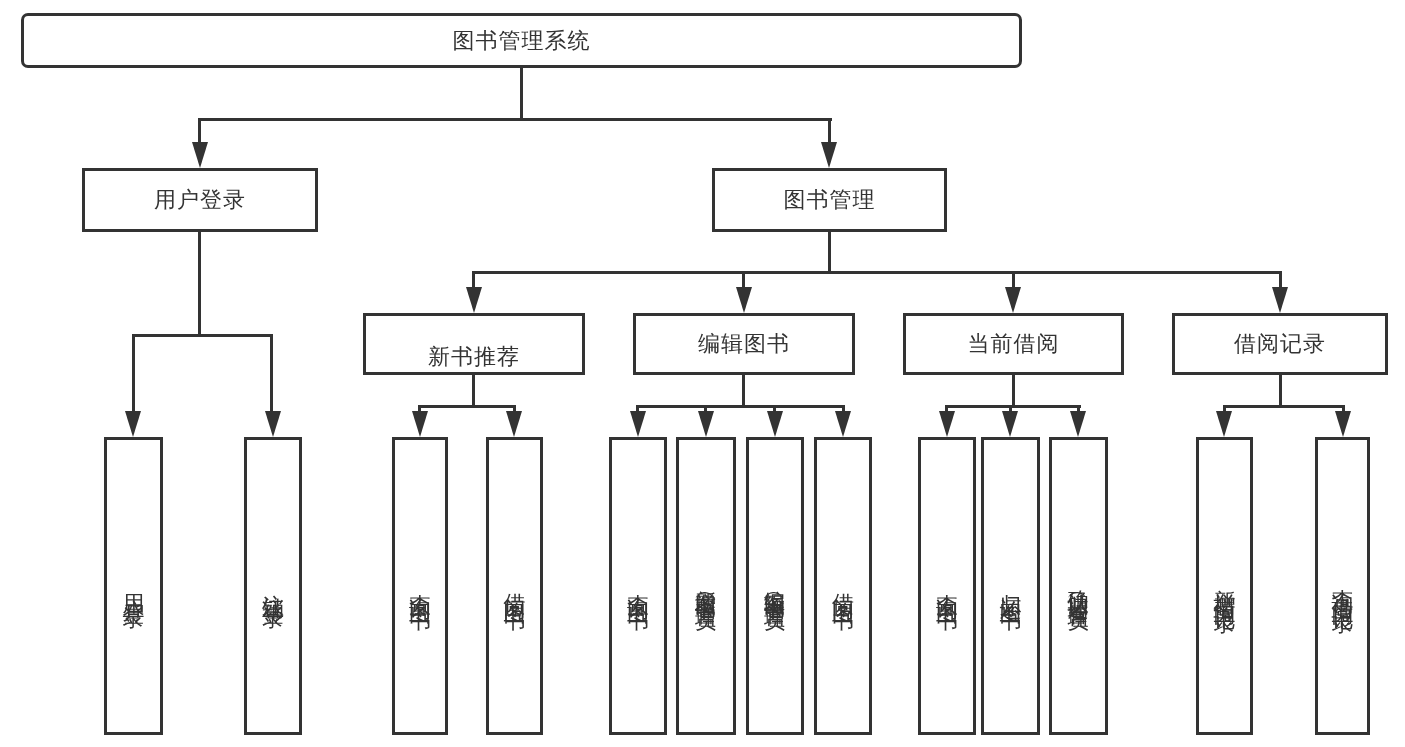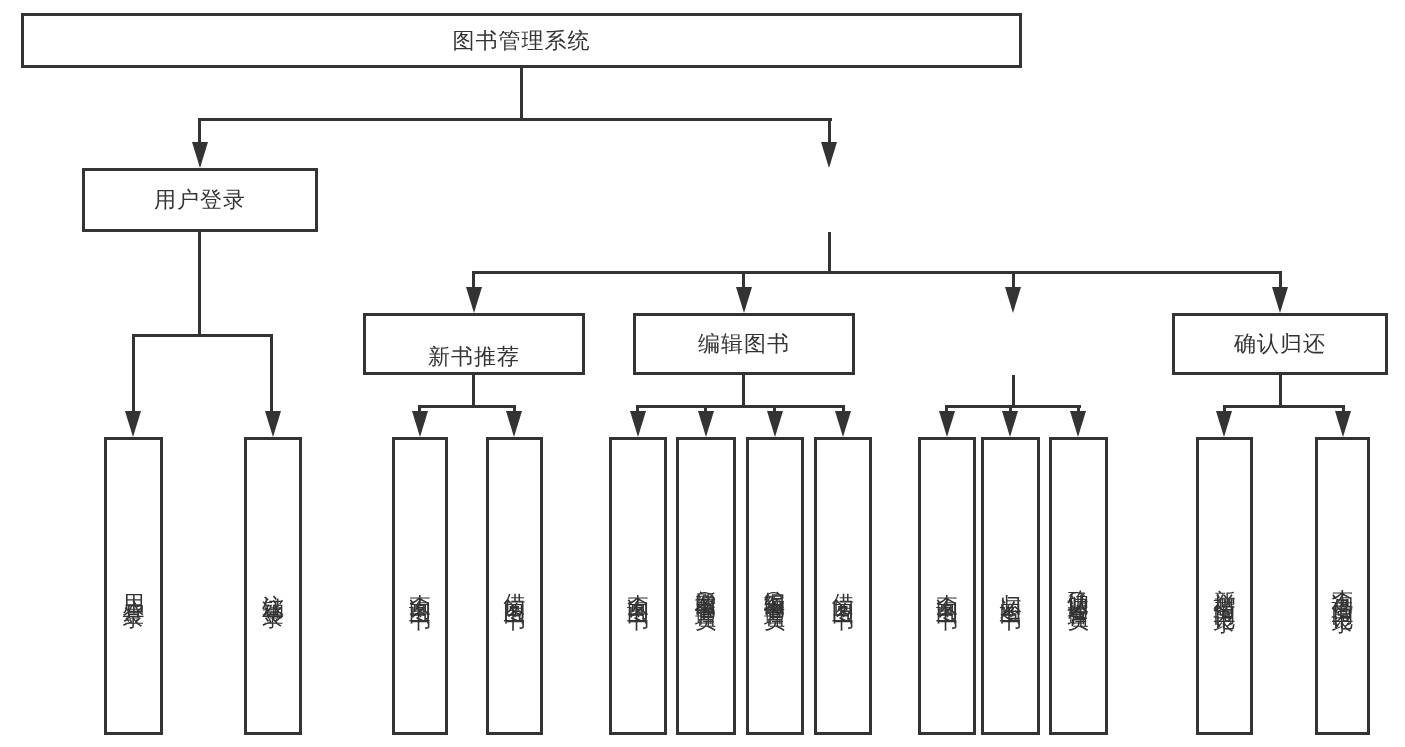--- a/index.html
+++ b/index.html
@@ -26,33 +26,36 @@
   .watermark{
     position:absolute;left:1184px;top:714px;font-size:19px;color:#b4b4b4;
     letter-spacing:1px;white-space:nowrap;
   }
 </style>
 </head>
 <body>
 
 <div class="canvas">
 
-  <div class="box" style="left:21px;top:13px;width:1001px;height:55px;">
+  <div class="box" style="left:21px;top:13px;width:1001px;height:55px;border-radius:7px;">
     <span class="hlabel">图书管理系统</span>
   </div>
 
   <div class="line" style="left:520px;top:68px;width:3px;height:52px;"></div>
   <div class="line" style="left:198px;top:118px;width:634px;height:3px;"></div>
   <div class="line" style="left:198px;top:118px;width:3px;height:26px;"></div>
   <div class="arr" style="left:192px;top:142px;"></div>
   <div class="line" style="left:828px;top:118px;width:3px;height:26px;"></div>
   <div class="arr" style="left:821px;top:142px;"></div>
 
   <div class="box" style="left:82px;top:168px;width:236px;height:64px;">
     <span class="hlabel">用户登录</span>
+  </div>
+  <div class="box" style="left:712px;top:168px;width:235px;height:64px;">
+    <span class="hlabel">图书管理</span>
   </div>
 
   <div class="line" style="left:198px;top:232px;width:3px;height:104px;"></div>
   <div class="line" style="left:132px;top:334px;width:141px;height:3px;"></div>
   <div class="line" style="left:132px;top:334px;width:3px;height:78px;"></div>
   <div class="arr" style="left:125px;top:411px;"></div>
   <div class="line" style="left:270px;top:334px;width:3px;height:78px;"></div>
   <div class="arr" style="left:265px;top:411px;"></div>
 
   <div class="line" style="left:828px;top:232px;width:3px;height:42px;"></div>
@@ -65,22 +68,25 @@
   <div class="arr" style="left:1005px;top:287px;"></div>
   <div class="line" style="left:1279px;top:271px;width:3px;height:18px;"></div>
   <div class="arr" style="left:1272px;top:287px;"></div>
 
   <div class="box" style="left:363px;top:313px;width:222px;height:62px;align-items:flex-end;">
     <span class="hlabel">新书推荐</span>
   </div>
   <div class="box" style="left:633px;top:313px;width:222px;height:62px;">
     <span class="hlabel">编辑图书</span>
   </div>
+  <div class="box" style="left:903px;top:313px;width:221px;height:62px;">
+    <span class="hlabel">当前借阅</span>
+  </div>
   <div class="box" style="left:1172px;top:313px;width:216px;height:62px;">
-    <span class="hlabel">确认归还</span>
+    <span class="hlabel">借阅记录</span>
   </div>
 
   <div class="line" style="left:472px;top:375px;width:3px;height:33px;"></div>
   <div class="line" style="left:418px;top:405px;width:98px;height:3px;"></div>
   <div class="line" style="left:418px;top:405px;width:3px;height:8px;"></div>
   <div class="arr" style="left:412px;top:411px;"></div>
   <div class="line" style="left:513px;top:405px;width:3px;height:8px;"></div>
   <div class="arr" style="left:506px;top:411px;"></div>
 
   <div class="line" style="left:742px;top:375px;width:3px;height:33px;"></div>

